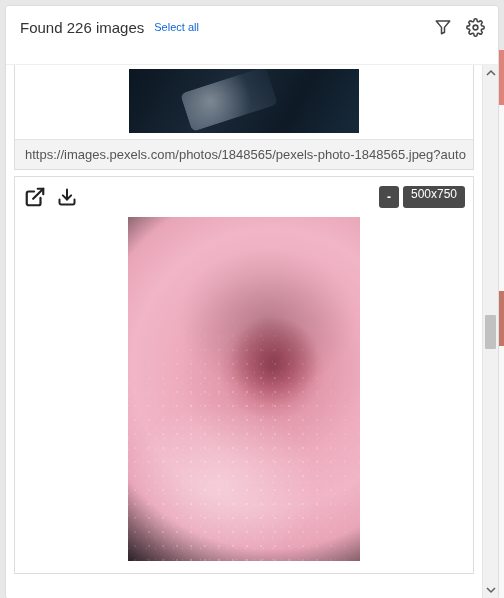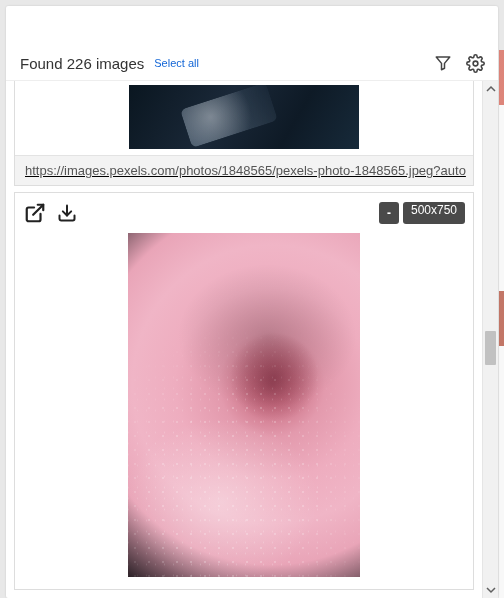--- a/index.html
+++ b/index.html
@@ -19,24 +19,23 @@
     bottom: 0;
     background: #fff;
     display: flex;
     flex-direction: column;
     border-radius: 2px;
     box-shadow: 0 0 2px rgba(0,0,0,0.15);
   }
   .header {
     display: flex;
     align-items: center;
-    padding: 10px 12px 6px 14px;
+    padding: 10px 12px 26px 14px;
     gap: 10px;
     border-bottom: 1px solid #eee;
-    margin-top: 36px;
   }
   .header-text {
     font-size: 15px;
     color: #333;
   }
   .select-all {
     font-size: 11px;
     color: #1366d6;
     cursor: pointer;
   }
@@ -87,21 +86,20 @@
     height: 34px;
     background: #c1c1c1;
     border-radius: 1px;
     cursor: pointer;
   }
   .card {
     border: 1px solid #ddd;
     background: #fff;
     margin: 6px 2px;
     position: relative;
-    text-decoration: underline;
   }
   .card.partial-top {
     margin-top: 0;
     border-top: none;
   }
   .thumb-wrap {
     display: flex;
     justify-content: center;
     padding: 4px 0 6px 0;
   }

